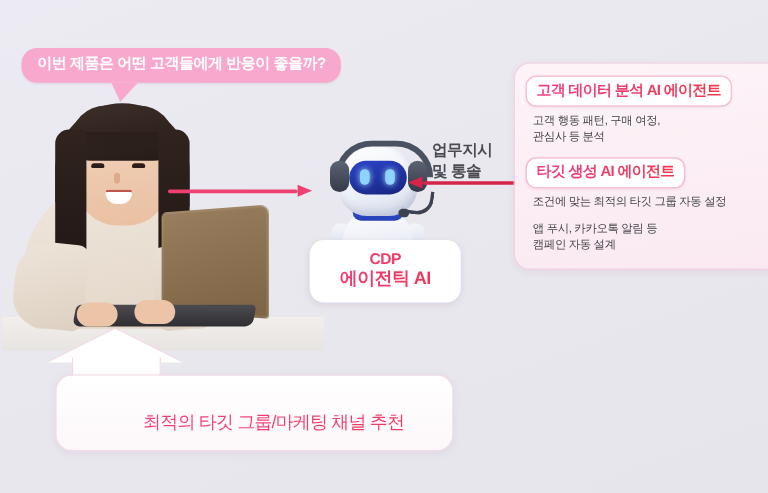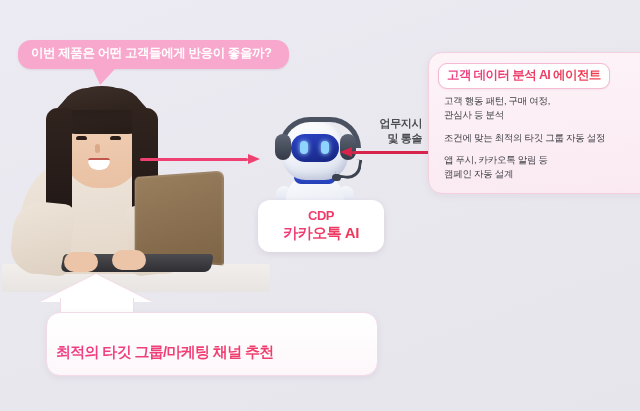--- a/index.html
+++ b/index.html
@@ -13,21 +13,21 @@
   #stage{
     position:absolute;inset:0;
     background:linear-gradient(160deg,#eceaf2 0%,#e9e8ef 45%,#e6e5ec 100%);
   }
 
   
   .bubble{
     position:absolute;left:18px;top:40px;
     background:#f9a8cd;
     border-radius:13px;
-    padding:7px 18px 8px 13px;
+    padding:7px 13px 8px 13px;
     box-shadow:0 1px 2px rgba(120,80,110,.12);
   }
   .bubble-text{
     color:#ffffff;
     font-size:12.5px;font-weight:bold;
     letter-spacing:-0.4px;
     white-space:nowrap;
     line-height:1.1;
   }
   .bubble-tail{
@@ -215,21 +215,21 @@
   
   .arrow-left{position:absolute;left:340px;top:148px;width:98px;height:10px;}
   .arrow-left .shaft{position:absolute;right:0;top:3px;width:86px;height:3px;background:#d7244a;border-radius:2px;}
   .arrow-left .head{
     position:absolute;left:0;top:-1px;width:0;height:0;
     border-top:5px solid transparent;border-bottom:5px solid transparent;
     border-right:12px solid #d7244a;
   }
   .arrow-label{
     position:absolute;left:360px;top:116px;width:62px;
-    text-align:right;font-size:11px;font-weight:bold;color:#4b4b52;
+    text-align:left;font-size:13px;font-weight:bold;color:#4b4b52;
     letter-spacing:-0.4px;line-height:1.35;
   }
 
   
   .panel{
     position:absolute;left:428px;top:52px;width:206px;
     background:linear-gradient(175deg,#fdf4f8 0%,#fae9f1 100%);
     border:1px solid #f3cfe0;
     border-radius:14px;
     padding:10px 9px 12px 9px;
@@ -271,22 +271,22 @@
     background:#ffffff;border-left:1px solid #f2dae6;border-right:1px solid #f2dae6;
   }
   .ba-head{
     position:absolute;left:-6px;bottom:74px;width:0;height:0;
     border-left:56px solid transparent;
     border-right:56px solid transparent;
     border-bottom:28px solid #ffffff;
     filter:drop-shadow(0 -1px 0 #f2dae6);
   }
   .ba-label{
-    position:absolute;left:10px;bottom:14px;width:330px;
-    font-size:15px;font-weight:bold;letter-spacing:-0.7px;
+    position:absolute;left:17px;bottom:14px;width:330px;text-align:center;
+    font-size:15px;font-weight:normal;letter-spacing:-0.7px;
     background:linear-gradient(90deg,#ef3f84 0%,#ef3b5c 100%);
     -webkit-background-clip:text;background-clip:text;color:transparent;
   }
 </style>
 </head>
 <body>
 
 <div id="stage">
 
   <div class="bubble">
@@ -335,40 +335,41 @@
     <div class="r-eye r"></div>
     <div class="r-band"></div>
     <div class="r-hp-l"></div>
     <div class="r-hp-r"></div>
     <div class="r-mic"></div>
     <div class="r-mic-tip"></div>
   </div>
 
   <div class="cdp-box">
     <div class="cdp-l1">CDP</div>
-    <div class="cdp-l2">카카오톡 AI</div>
+    <div class="cdp-l2">에이전틱 AI</div>
   </div>
 
   <div class="arrow-label">
     <div>업무지시</div>
     <div>및 통솔</div>
   </div>
   <div class="arrow-left">
     <div class="shaft"></div>
     <div class="head"></div>
   </div>
 
   <div class="panel">
 
     <div class="agent-title"><span>고객 데이터 분석 AI 에이전트</span></div>
     <div class="agent-desc">
       <div>고객 행동 패턴, 구매 여정,</div>
       <div>관심사 등 분석</div>
     </div>
 
+    <div class="agent-title"><span>타깃 생성 AI 에이전트</span></div>
     <div class="agent-desc">
       <div>조건에 맞는 최적의 타깃 그룹 자동 설정</div>
     </div>
 
     <div class="agent-desc">
       <div>앱 푸시, 카카오톡 알림 등</div>
       <div>캠페인 자동 설계</div>
     </div>
 
   </div>

